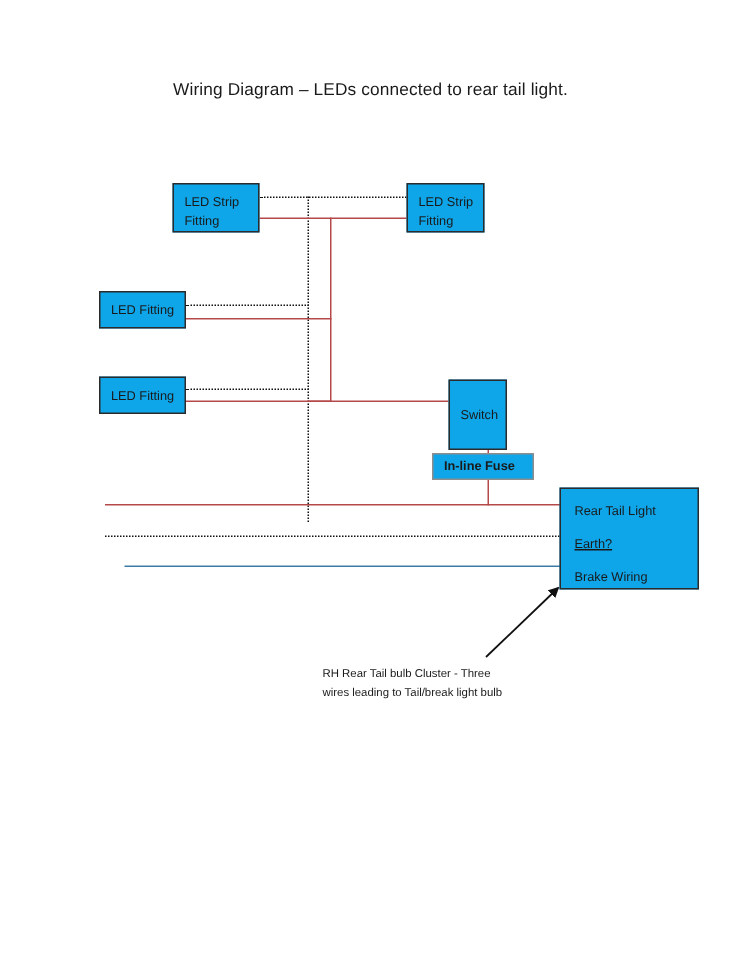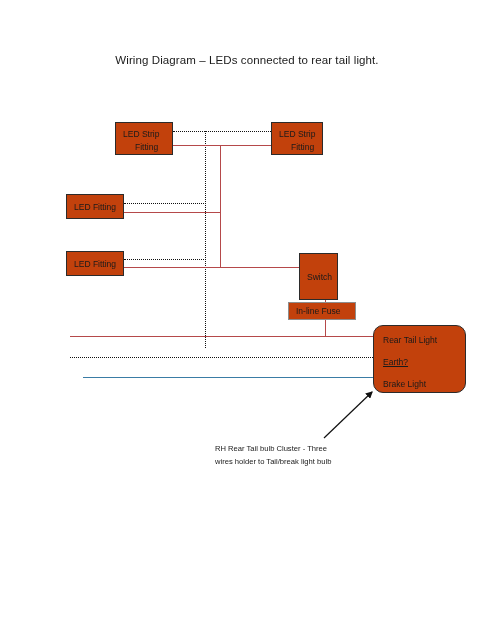--- a/index.html
+++ b/index.html
@@ -27,37 +27,38 @@
     width: 494px;
     text-align: center;
     font-size: 11.5px;
     color: #1a1a1a;
     letter-spacing: 0.1px;
     white-space: nowrap;
   }
   .node {
     position: absolute;
     box-sizing: border-box;
-    background: #c2410c;
+    background: #0ea5e9;
     border: 1px solid #2b2b2b;
     font-size: 8.5px;
     color: #1a1a1a;
     line-height: 13px;
     z-index: 5;
   }
   .node .lbl {
     position: absolute;
     left: 7px;
     white-space: nowrap;
   }
   .node.two-line .lbl.l1 { top: 5px; }
-  .node.two-line .lbl.l2 { top: 18px; margin-left: 12px; }
+  .node.two-line .lbl.l2 { top: 18px; }
   .node.one-line .lbl { top: 50%; transform: translateY(-50%); }
   .node.fuse {
     border: 1px solid #8d8d8d;
+    font-weight: bold;
   }
   .node.cluster .lbl { left: 9px; }
   .node.cluster .lbl.c1 { top: 8px; }
   .node.cluster .lbl.c2 { top: 30px; text-decoration: underline; }
   .node.cluster .lbl.c3 { top: 52px; }
 
   .wire {
     position: absolute;
     z-index: 2;
   }
@@ -156,33 +157,33 @@
   </div>
 
   <div class="node one-line" style="left:299px; top:253px; width:39px; height:47px;">
     <span class="lbl">Switch</span>
   </div>
 
   <div class="node one-line fuse" style="left:288px; top:302px; width:68px; height:18px;">
     <span class="lbl">In-line Fuse</span>
   </div>
 
-  <div class="node cluster" style="left:373px; top:325px; width:93px; height:68px;border-radius:10px;">
+  <div class="node cluster" style="left:373px; top:325px; width:93px; height:68px;">
     <span class="lbl c1">Rear Tail Light</span>
     <span class="lbl c2">Earth?</span>
-    <span class="lbl c3">Brake Light</span>
+    <span class="lbl c3">Brake Wiring</span>
   </div>
 
   <svg id="pointer-arrow" viewBox="0 0 64 56">
     <defs>
       <marker id="arrowhead" markerWidth="6" markerHeight="6" refX="5" refY="3" orient="auto">
         <path d="M0,0 L6,3 L0,6 z" fill="#111111"></path>
       </marker>
     </defs>
     <line x1="6" y1="52" x2="54" y2="6" stroke="#111111" stroke-width="1.2" marker-end="url(#arrowhead)"></line>
   </svg>
 
   <div class="caption">
     <span>RH Rear Tail bulb Cluster -  Three</span>
-    <span>wires holder to Tail/break light bulb</span>
+    <span>wires leading to Tail/break light bulb</span>
   </div>
 
 </div>
 
 </body></html>

